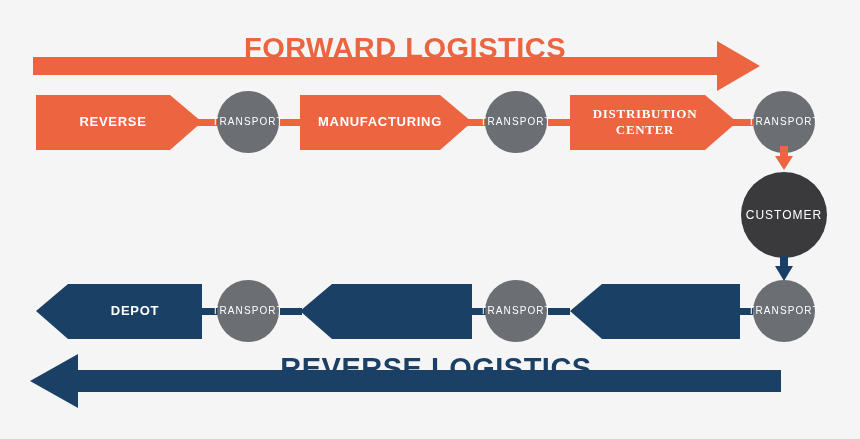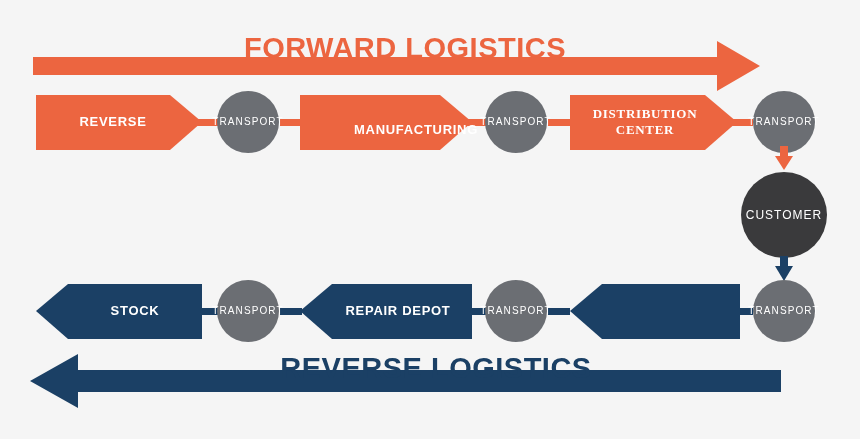--- a/index.html
+++ b/index.html
@@ -174,32 +174,31 @@
     </g>
 
     <g>
       <polygon points="30,381 78,354 78,370 781,370 781,392 78,392 78,408" fill="#1b4065"></polygon>
     </g>
   </svg>
 
   <div class="banner-label" id="forward-banner-label">FORWARD LOGISTICS</div>
 
   <div class="node-label" style="left:113px; top:122px;">REVERSE</div>
-  <div class="node-label" style="left:380px; top:130px;margin-left:36px;">MANUFACTURING</div>
+  <div class="node-label" style="left:380px; top:122px;">MANUFACTURING</div>
   <div class="node-label" style="left:645px; top:122px;font-family:Liberation Serif, serif;">DISTRIBUTION
 CENTER</div>
 
   <div class="circle-label" style="left:248px; top:122px;">TRANSPORT</div>
   <div class="circle-label" style="left:516px; top:122px;">TRANSPORT</div>
   <div class="circle-label" style="left:784px; top:122px;">TRANSPORT</div>
 
   <div class="customer-label" style="left:784px; top:215px;">CUSTOMER</div>
 
-  <div class="node-label" style="left:135px; top:311px;">STOCK</div>
-  <div class="node-label" style="left:398px; top:311px;">REPAIR DEPOT</div>
+  <div class="node-label" style="left:135px; top:311px;">DEPOT</div>
 
   <div class="circle-label" style="left:248px; top:311px;">TRANSPORT</div>
   <div class="circle-label" style="left:516px; top:311px;">TRANSPORT</div>
   <div class="circle-label" style="left:784px; top:311px;">TRANSPORT</div>
 
   <div class="banner-label" id="reverse-banner-label">REVERSE LOGISTICS</div>
 
 </div>
 
 </body></html>

